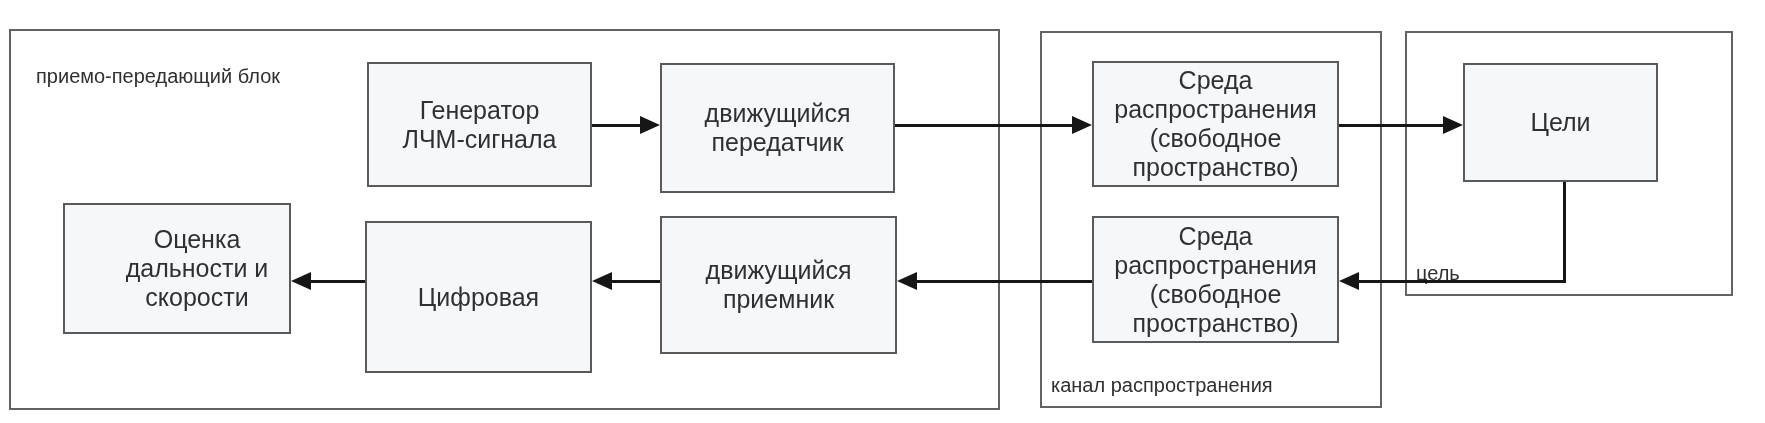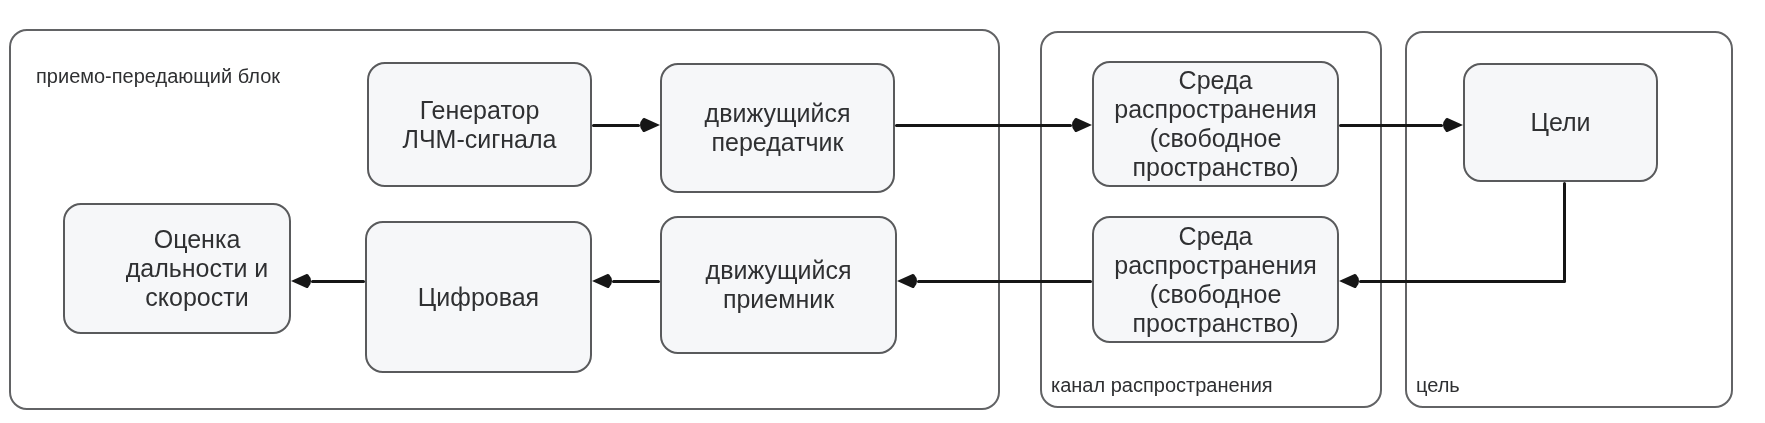--- a/index.html
+++ b/index.html
@@ -4,38 +4,38 @@
 <style>
   :root {
     --box-fill: #f6f7f9;
     --box-border: #595a5c;
     --container-border: #626365;
     --arrow: #161616;
     --text: #2f3032;
     --bg: #ffffff;
   }
   html, body { margin: 0; padding: 0; background: var(--bg); }
-  * { box-sizing: border-box; border-radius: 18px; }
+  * { box-sizing: border-box; }
   .canvas {
     position: relative;
     width: 1765px;
     height: 423px;
     background: var(--bg);
     font-family: "Liberation Sans", "DejaVu Sans", sans-serif;
     color: var(--text);
     overflow: hidden;
   }
   .container {
     position: absolute;
     border: 2px solid var(--container-border);
     background: transparent;
   }
   #container-transceiver { left: 9px;    top: 29px; width: 991px; height: 381px; }
   #container-channel     { left: 1040px; top: 31px; width: 342px; height: 377px; }
-  #container-target      { left: 1405px; top: 31px; width: 328px; height: 377px; }
+  #container-target      { left: 1405px; top: 31px; width: 328px; height: 265px; }
 
   .container-label {
     position: absolute;
     font-size: 20px;
     line-height: 23px;
     color: var(--text);
     white-space: nowrap;
   }
   .label-tl { left: 25px; top: 34px; }
   .label-bc { left: 9px; right: 0; bottom: 9px; text-align: left; }

